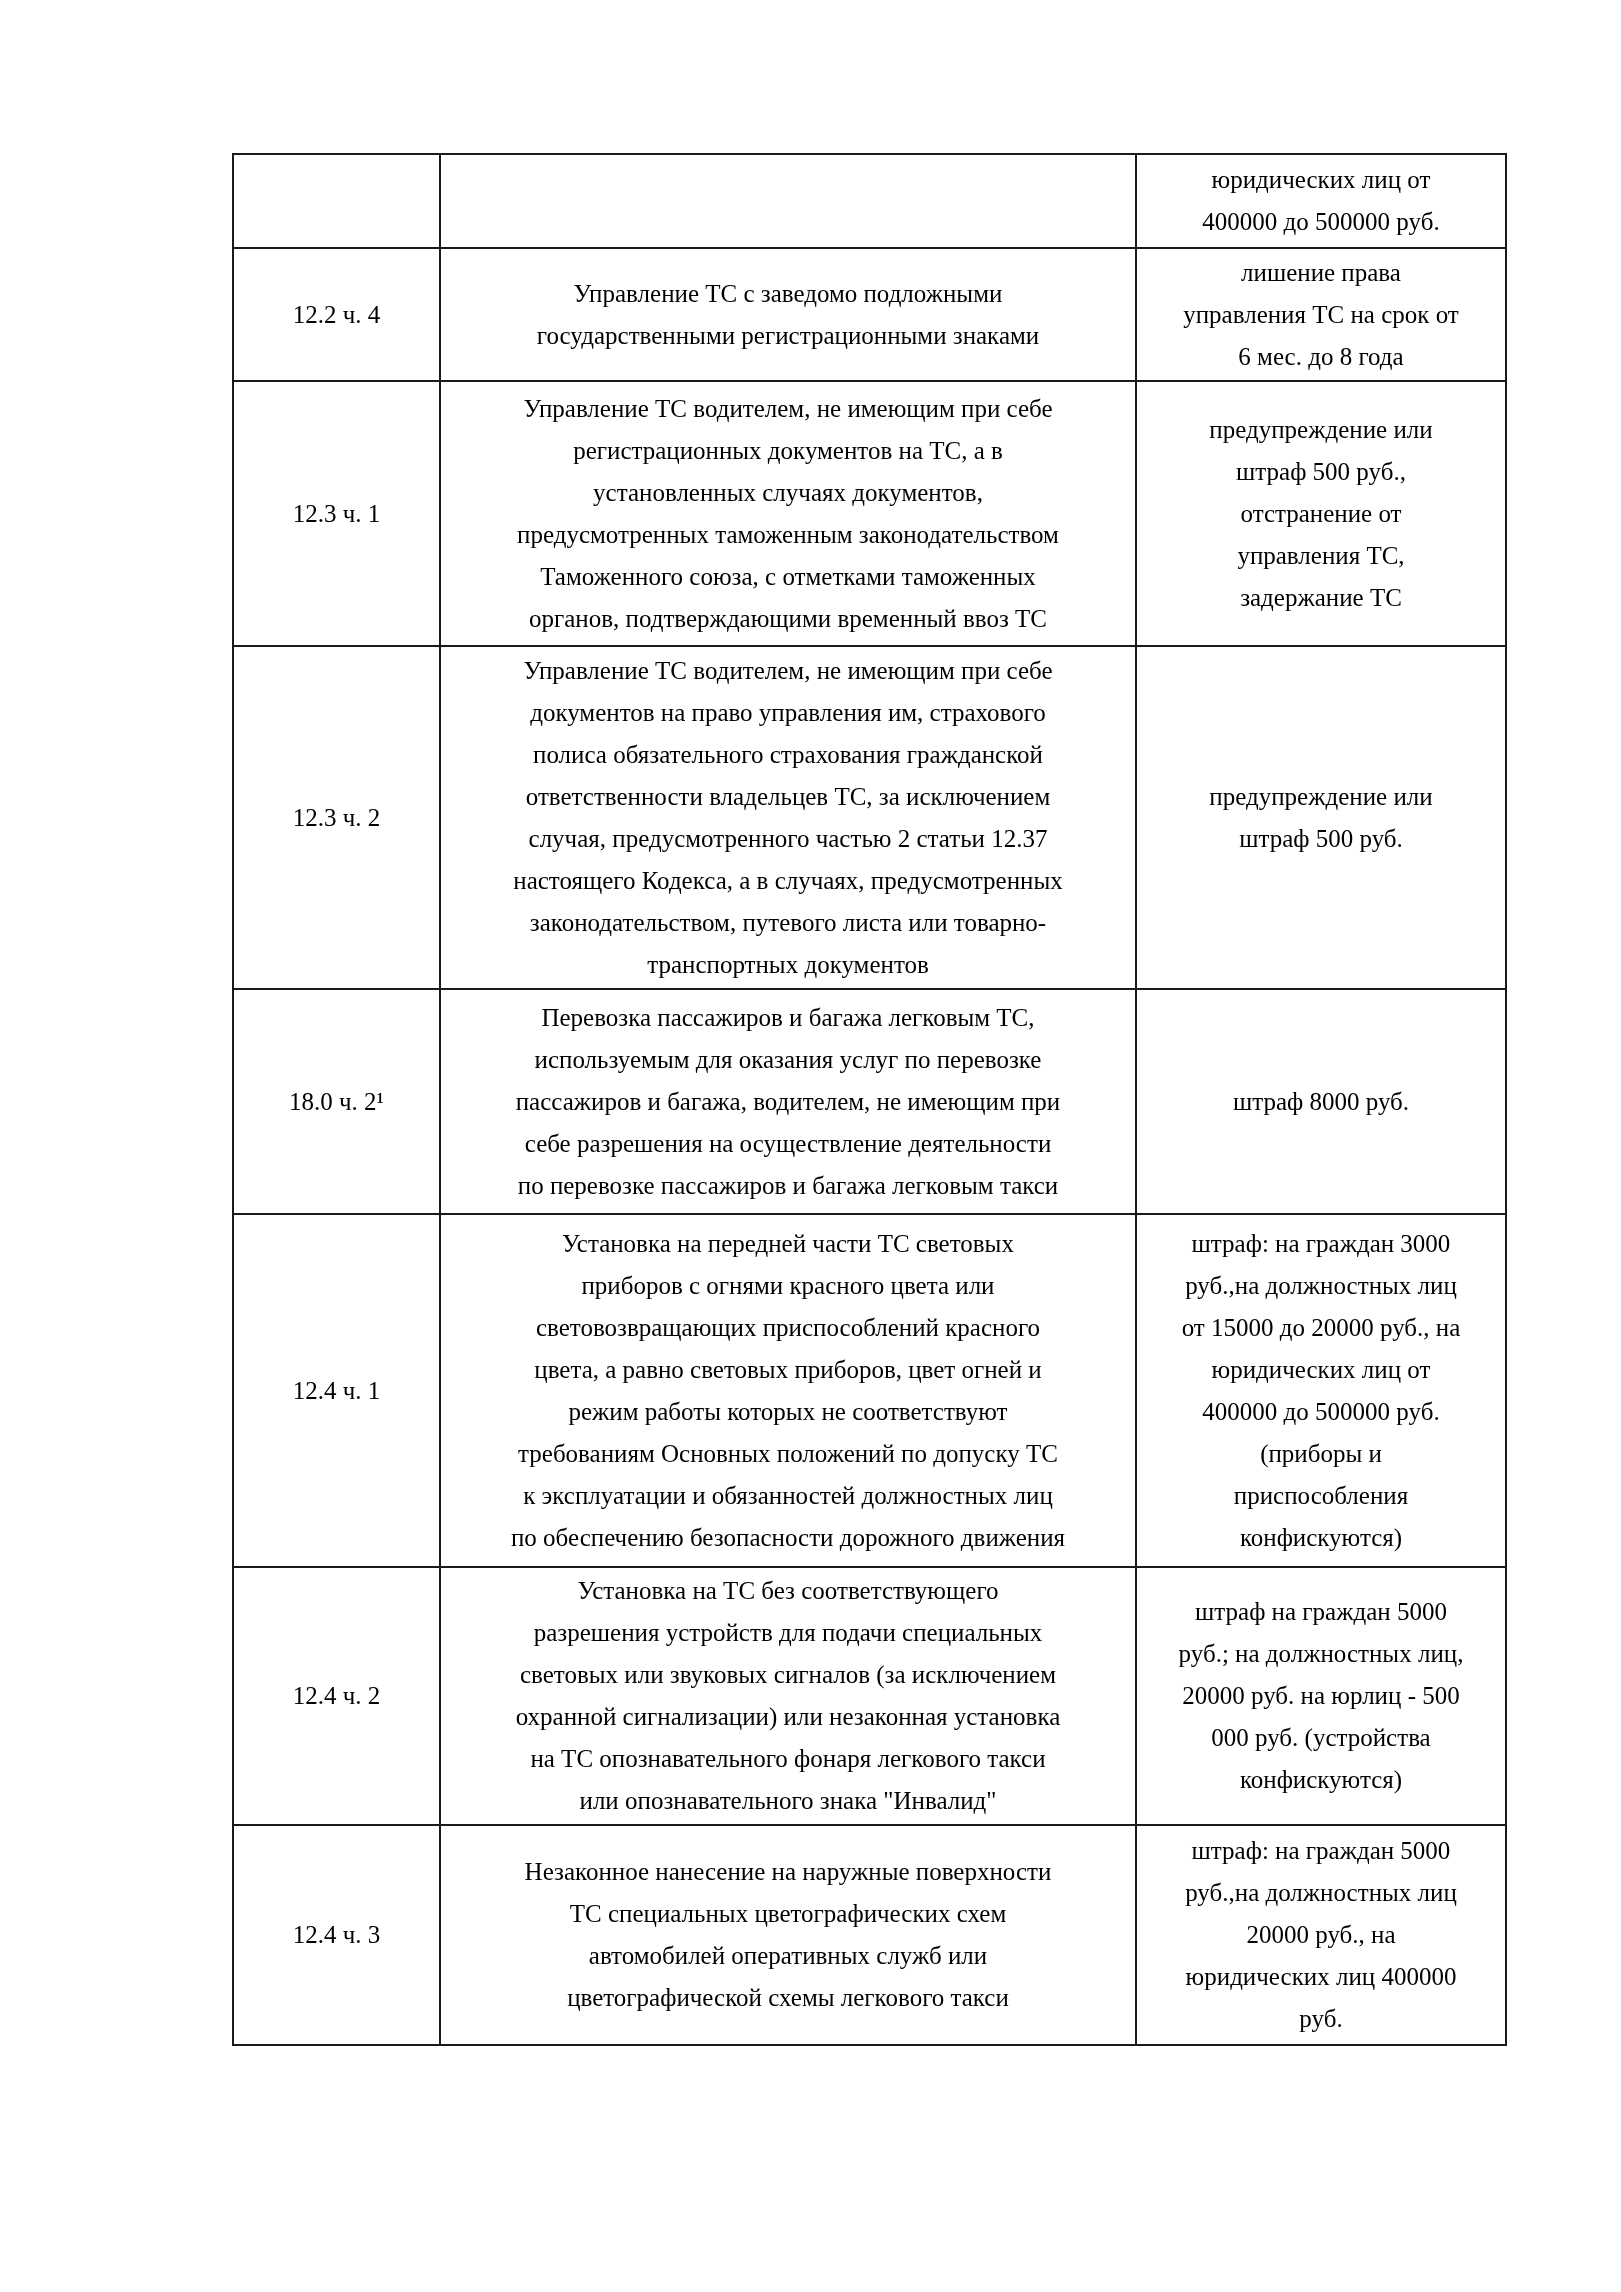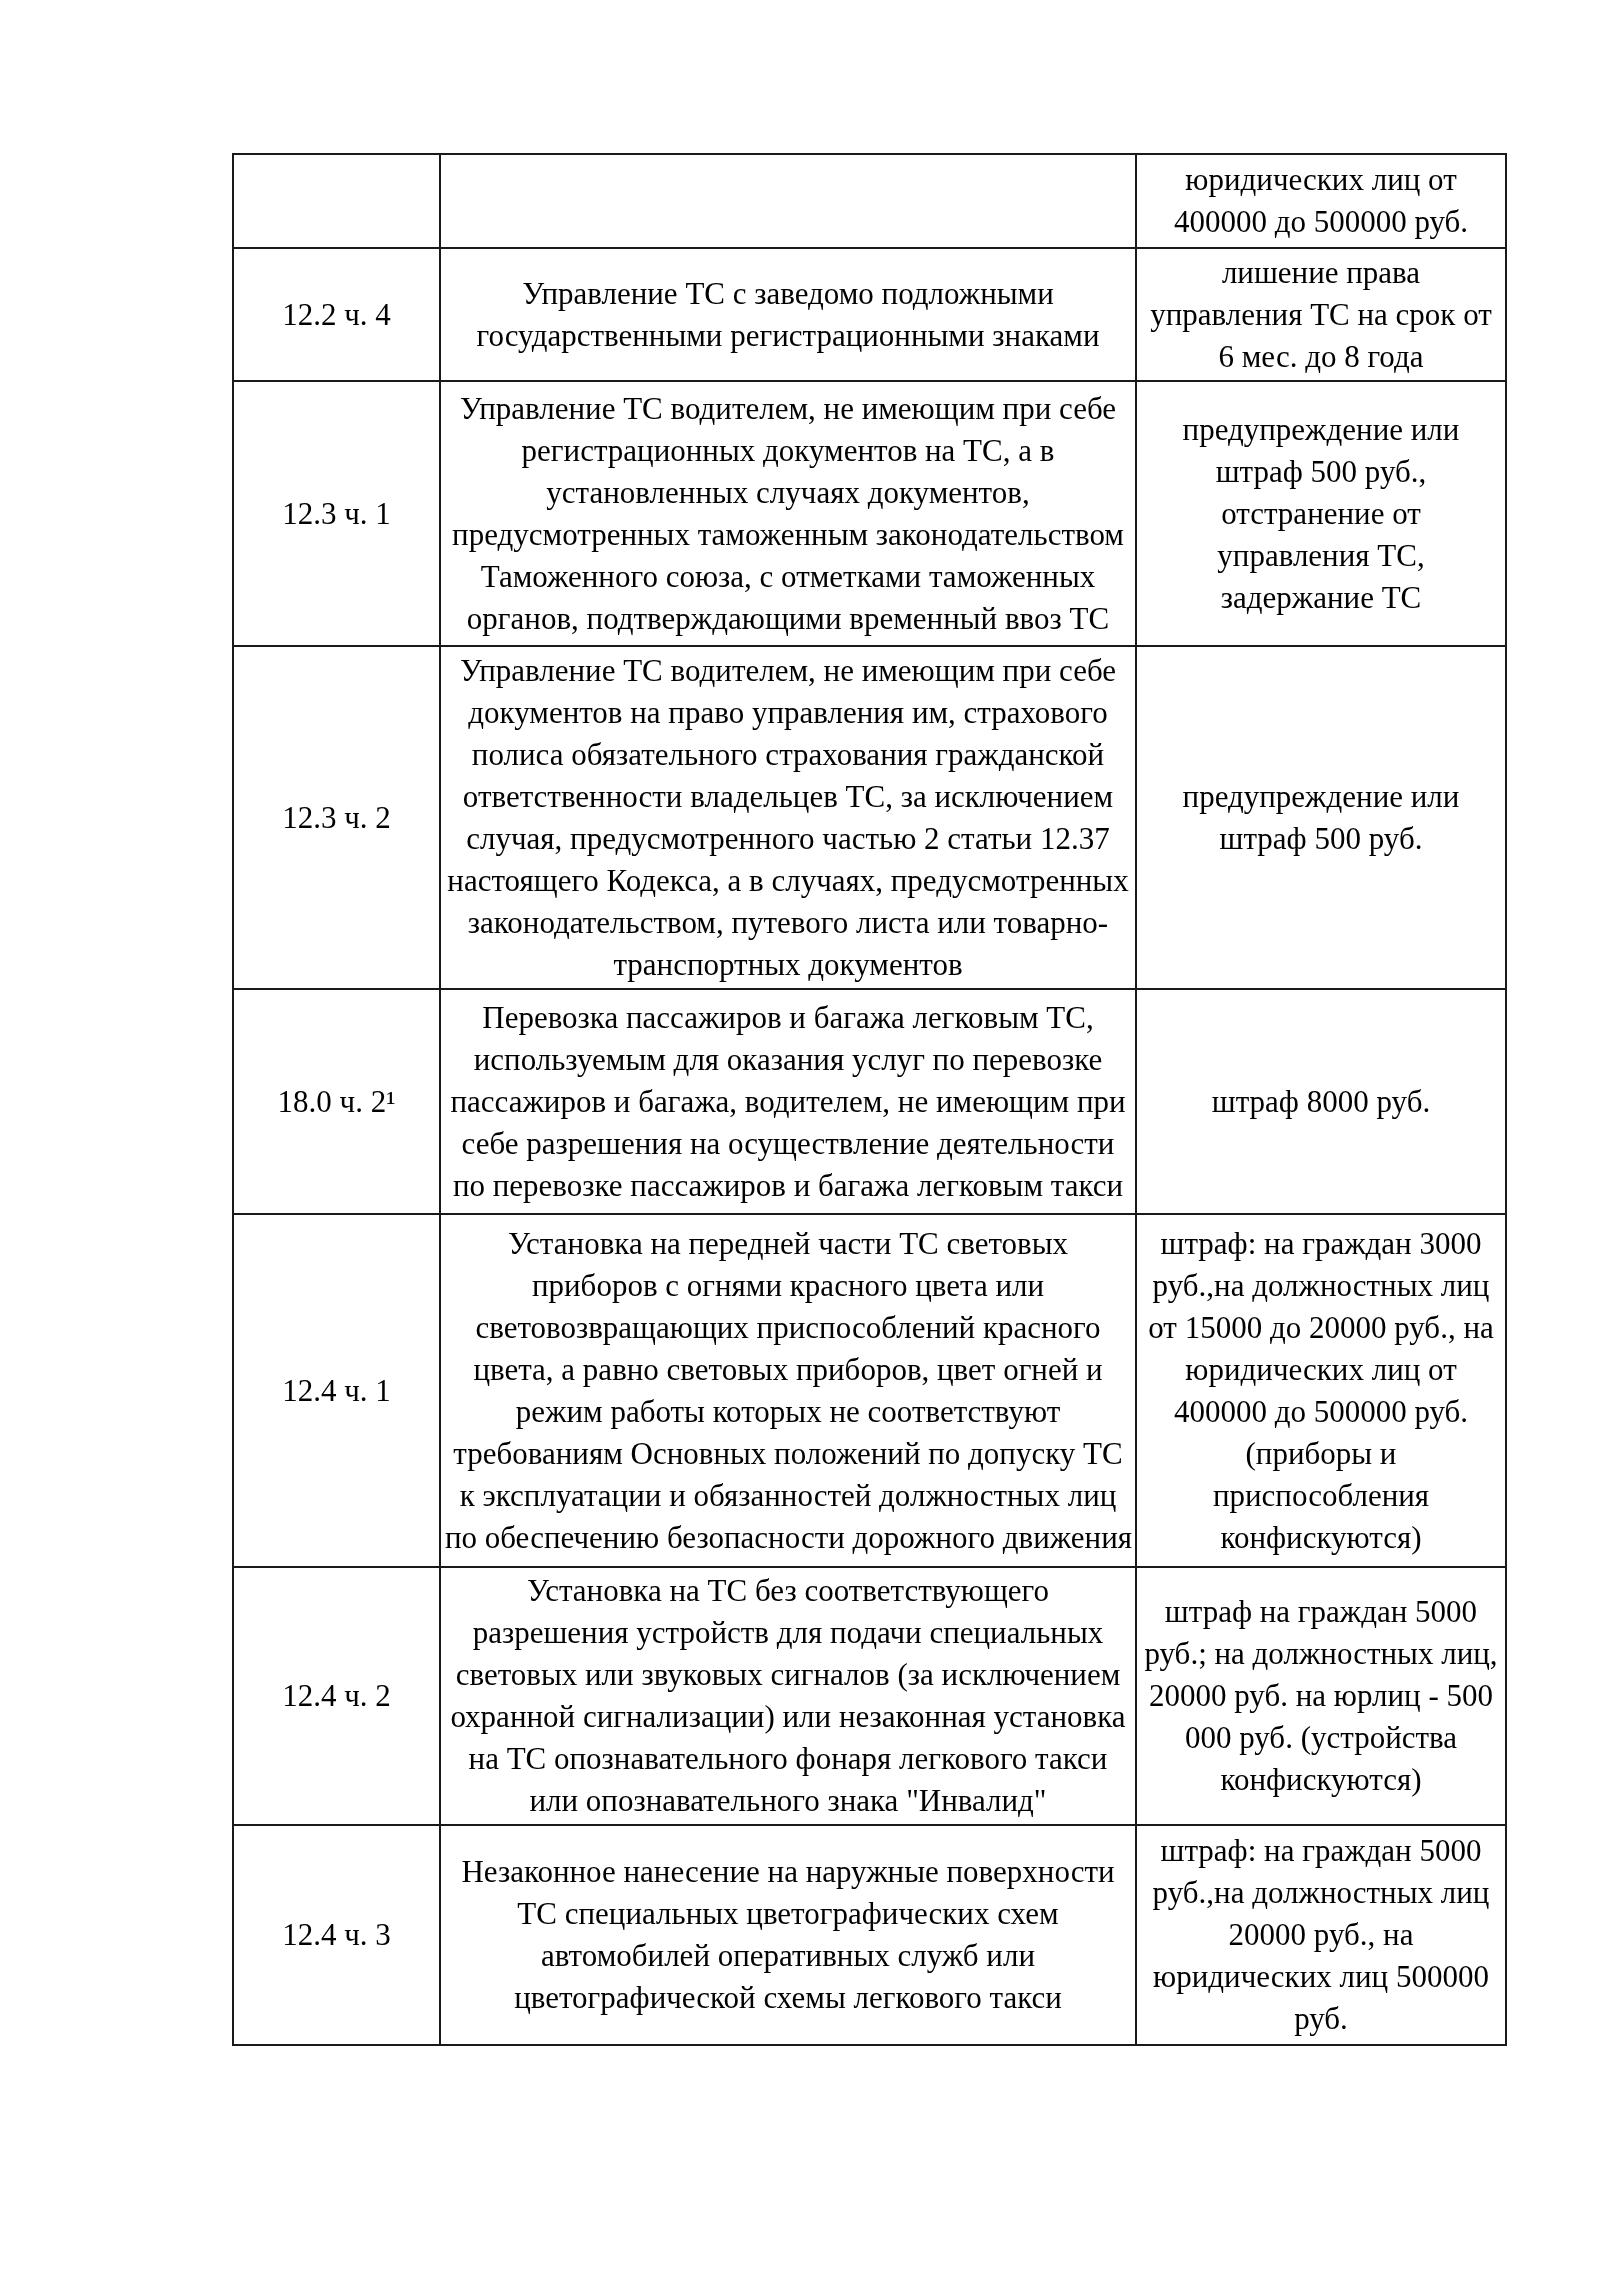--- a/index.html
+++ b/index.html
@@ -21,21 +21,21 @@
     width: 1273px;
     border-collapse: collapse;
     table-layout: fixed;
     border: 2.9px solid #1a1a1a;
     background: #ffffff;
   }
   table.fines-table td {
     border: 2px solid #1a1a1a;
     text-align: center;
     vertical-align: middle;
-    font-size: 31px;
+    font-size: 25px;
     line-height: 42px;
     white-space: pre;
     padding: 0 3.9px;
     overflow: hidden;
     color: #000000;
   }
   col.c-article  { width: 207px; }
   col.c-violation{ width: 696px; }
   col.c-penalty  { width: 370px; }
 </style>
@@ -134,18 +134,18 @@
     </tr>
     <tr style="height:220px">
       <td>12.4 ч. 3</td>
       <td>Незаконное нанесение на наружные поверхности
 ТС специальных цветографических схем
 автомобилей оперативных служб или
 цветографической схемы легкового такси</td>
       <td>штраф: на граждан 5000
 руб.,на должностных лиц
 20000 руб., на
-юридических лиц 500000
+юридических лиц 400000
 руб.</td>
     </tr>
   </tbody>
 </table>
 
 
 </body></html>

